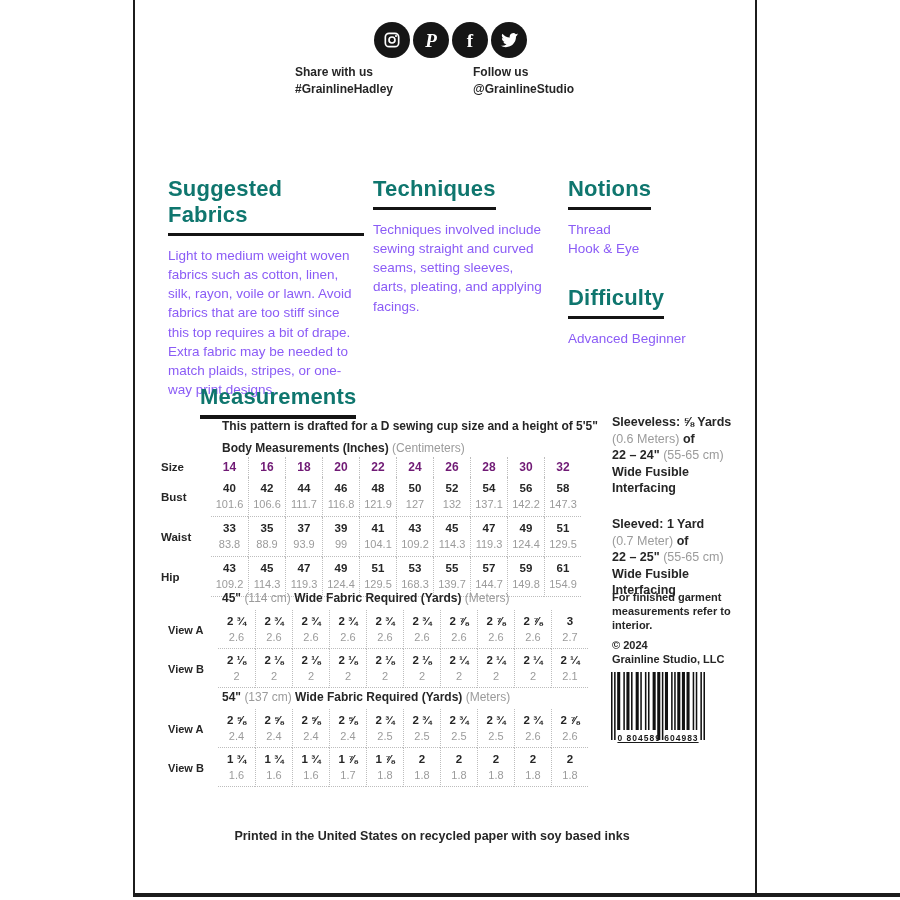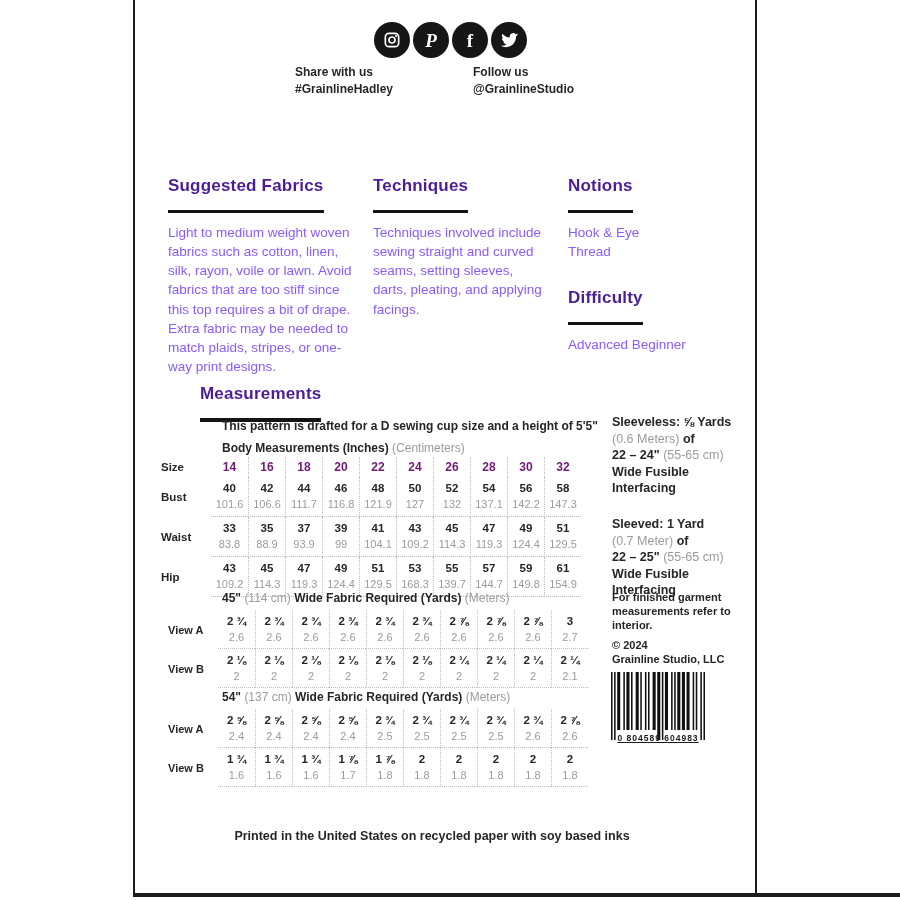--- a/index.html
+++ b/index.html
@@ -11,22 +11,22 @@
   .gray{color:#9b9b9b;font-weight:normal;}
   
   .frame-v{position:absolute;top:0;width:2px;height:895px;background:#1c1c1c;}
   .frame-b{position:absolute;top:893px;left:133px;width:767px;height:4px;background:#1c1c1c;}
   
   .social-row{position:absolute;top:22px;left:374px;display:flex;gap:3px;}
   .social-circle{width:36px;height:36px;border-radius:50%;background:#161616;display:flex;align-items:center;justify-content:center;}
   .social-letter{color:#fff;font-weight:bold;font-size:19px;line-height:1;}
   .social-text{position:absolute;font-size:12px;font-weight:bold;color:#262626;line-height:1.45;}
   
-  .hd{display:inline-block;font-size:17px;font-weight:bold;color:#4c1d95;letter-spacing:.2px;
-      border-bottom:3px solid #141414;padding-bottom:14px;margin:0 0 10px 0;}
+  .hd{display:inline-block;font-size:22px;font-weight:bold;color:#0f766e;letter-spacing:.2px;
+      border-bottom:3px solid #141414;padding-bottom:5px;margin:0 0 10px 0;}
   .coltext{font-size:13.5px;line-height:1.42;color:#8b5cf6;}
   
   .note{font-size:12px;font-weight:bold;color:#262626;}
   .tbl-title{font-size:12px;font-weight:bold;color:#262626;}
   .grid{display:grid;grid-template-columns:50px repeat(10,37px);}
   .t-label{font-size:11.5px;font-weight:bold;color:#262626;display:flex;align-items:center;}
   .t-cell{text-align:center;}
   .vline{border-left:1px dotted #bdbdbd;}
   .bline{border-bottom:1px dotted #bdbdbd;}
   .t-size{font-size:12px;font-weight:bold;color:#701a75;line-height:20px;}
@@ -77,22 +77,22 @@
 <div class="abs" style="left:168px;top:176px;width:196px;">
   <h2 class="hd">Suggested Fabrics</h2>
   <div class="coltext">Light to medium weight woven fabrics such as cotton, linen, silk, rayon, voile or lawn. Avoid fabrics that are too stiff since this top requires a bit of drape. Extra fabric may be needed to match plaids, stripes, or one-way print designs.</div>
 </div>
 <div class="abs" style="left:373px;top:176px;width:175px;">
   <h2 class="hd">Techniques</h2>
   <div class="coltext">Techniques involved include sewing straight and curved seams, setting sleeves, darts, pleating, and applying facings.</div>
 </div>
 <div class="abs" style="left:568px;top:176px;width:175px;">
   <h2 class="hd">Notions</h2>
+  <div class="coltext">Thread</div>
   <div class="coltext">Hook &amp; Eye</div>
-  <div class="coltext">Thread</div>
   <h2 class="hd" style="margin-top:27px;">Difficulty</h2>
   <div class="coltext">Advanced Beginner</div>
 </div>
 
 <div class="abs" style="left:168px;top:384px;margin-left:32px;">
   <h2 class="hd" style="border-bottom-width:4px;">Measurements</h2>
 </div>
 <div class="abs note" style="left:222px;top:419px;">This pattern is drafted for a D sewing cup size and a height of 5'5"</div>
 <div class="abs tbl-title" style="left:222px;top:441px;">
   <span>Body Measurements (Inches)</span>

